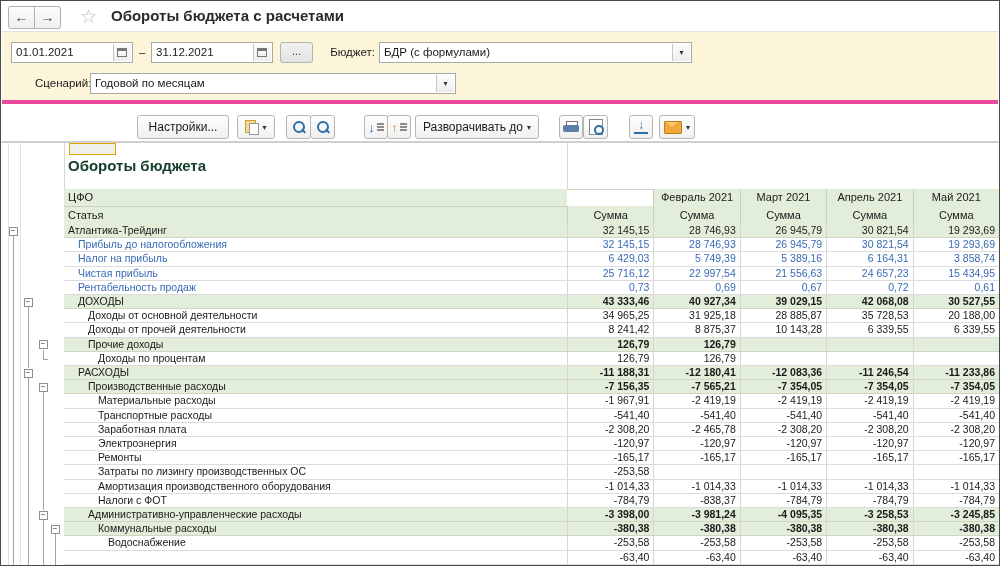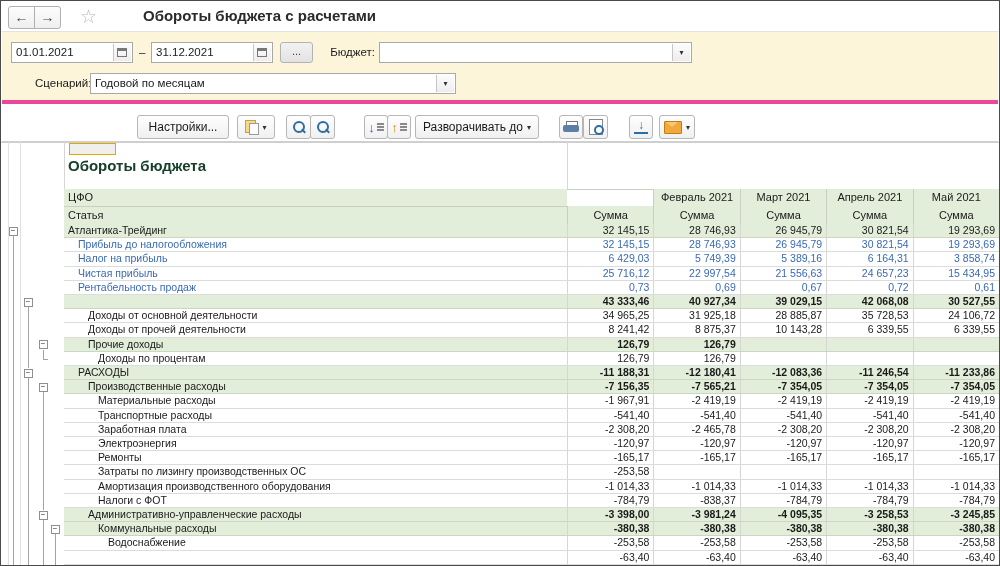--- a/index.html
+++ b/index.html
@@ -6,21 +6,21 @@
   *{font-family:"Liberation Sans","DejaVu Sans",sans-serif;}
   .screen{position:relative;width:1000px;height:566px;background:#fff;overflow:hidden;
           box-sizing:border-box;border:1px solid #4a4a4a;}
   
   .navbtn{position:absolute;top:5px;height:23px;width:27px;box-sizing:border-box;
           border:1px solid #b0b0b0;background:linear-gradient(#fdfdfd,#efefef);
           text-align:center;line-height:21px;font-size:14px;font-weight:bold;color:#3d3d3d;cursor:pointer;}
   #back{left:7px;border-radius:3px 0 0 3px;}
   #fwd{left:33px;border-radius:0 3px 3px 0;}
   .star{position:absolute;left:79px;top:4px;font-size:19px;color:#b9b9b9;}
-  .wtitle{position:absolute;left:110px;top:6px;font-size:15px;font-weight:700;color:#2b2b2b;margin-left:32px;}
+  .wtitle{position:absolute;left:110px;top:6px;font-size:15px;font-weight:700;color:#2b2b2b;}
   
   .fpanel{position:absolute;left:1px;right:1px;top:30px;height:73px;background:#fcf5da;
           border-top:1px solid #e2e2e2;border-bottom:4px solid #ec4899;box-sizing:border-box;}
   .inputbox{position:absolute;height:21px;background:#fff;border:1px solid #a9a9a9;box-sizing:border-box;}
   .inputtext{position:absolute;left:4px;top:0;right:20px;font-size:11.5px;line-height:19px;color:#1a1a1a;
              white-space:nowrap;overflow:hidden;}
   .calbtn{position:absolute;right:1px;top:1px;width:17px;bottom:1px;background:linear-gradient(#fcfcfc,#ededed);
           border-left:1px solid #c6c6c6;cursor:pointer;}
   .calicon{position:absolute;left:3px;top:4px;width:10px;height:9px;border:1px solid #777;border-top:3px solid #777;box-sizing:border-box;}
   .ddbtn{position:absolute;right:1px;top:1px;width:17px;bottom:1px;background:linear-gradient(#fcfcfc,#ededed);
@@ -105,20 +105,21 @@
     <div class="flabel" style="left:137px;top:10px;">–</div>
     <div class="inputbox" style="left:149px;top:10px;width:122px;">
       <div class="inputtext">31.12.2021</div>
       <div class="calbtn">
           <span class="calicon"></span>
         </div>
     </div>
     <div class="morebtn" style="top:10px;">...</div>
     <div class="flabel" style="left:315px;top:10px;width:58px;text-align:right;">Бюджет:</div>
     <div class="inputbox" style="left:377px;top:10px;width:313px;">
+      <div class="inputtext">БДР (с формулами)</div>
       <div class="ddbtn"><span>▾</span></div>
     </div>
     <div class="chk"><span>✓</span></div>
     <div class="flabel" style="left:33px;top:41px;">Сценарий:</div>
     <div class="inputbox" style="left:88px;top:41px;width:366px;">
       <div class="inputtext">Годовой по месяцам</div>
       <div class="ddbtn"><span>▾</span></div>
     </div>
   </div>
 
@@ -231,33 +232,34 @@
       </div>
       <div class="trow formula" style="top: 279.8px; height: 14.2px;">
         <div class="ncell" style="padding-left: 14px;">Рентабельность продаж</div>
         <div class="vcell" style="left: 503px; width: 86.4px;">0,73</div>
         <div class="vcell" style="left: 589.4px; width: 86.4px;">0,69</div>
         <div class="vcell" style="left: 675.8px; width: 86.4px;">0,67</div>
         <div class="vcell" style="left: 762.2px; width: 86.4px;">0,72</div>
         <div class="vcell" style="left: 848.6px; width: 86.4px;">0,61</div>
       </div>
       <div class="trow total" style="top: 294px; height: 14.2px;">
+        <div class="ncell" style="padding-left: 14px;">ДОХОДЫ</div>
         <div class="vcell" style="left: 503px; width: 86.4px;">43 333,46</div>
         <div class="vcell" style="left: 589.4px; width: 86.4px;">40 927,34</div>
         <div class="vcell" style="left: 675.8px; width: 86.4px;">39 029,15</div>
         <div class="vcell" style="left: 762.2px; width: 86.4px;">42 068,08</div>
         <div class="vcell" style="left: 848.6px; width: 86.4px;">30 527,55</div>
       </div>
       <div class="trow item" style="top: 308.2px; height: 14.2px;">
         <div class="ncell" style="padding-left: 24px;">Доходы от основной деятельности</div>
         <div class="vcell" style="left: 503px; width: 86.4px;">34 965,25</div>
         <div class="vcell" style="left: 589.4px; width: 86.4px;">31 925,18</div>
         <div class="vcell" style="left: 675.8px; width: 86.4px;">28 885,87</div>
         <div class="vcell" style="left: 762.2px; width: 86.4px;">35 728,53</div>
-        <div class="vcell" style="left: 848.6px; width: 86.4px;">24 106,72</div>
+        <div class="vcell" style="left: 848.6px; width: 86.4px;">20 188,00</div>
       </div>
       <div class="trow item" style="top: 322.4px; height: 14.2px;">
         <div class="ncell" style="padding-left: 24px;">Доходы от прочей деятельности</div>
         <div class="vcell" style="left: 503px; width: 86.4px;">8 241,42</div>
         <div class="vcell" style="left: 589.4px; width: 86.4px;">8 875,37</div>
         <div class="vcell" style="left: 675.8px; width: 86.4px;">10 143,28</div>
         <div class="vcell" style="left: 762.2px; width: 86.4px;">6 339,55</div>
         <div class="vcell" style="left: 848.6px; width: 86.4px;">6 339,55</div>
       </div>
       <div class="trow total" style="top: 336.6px; height: 14.2px;">

